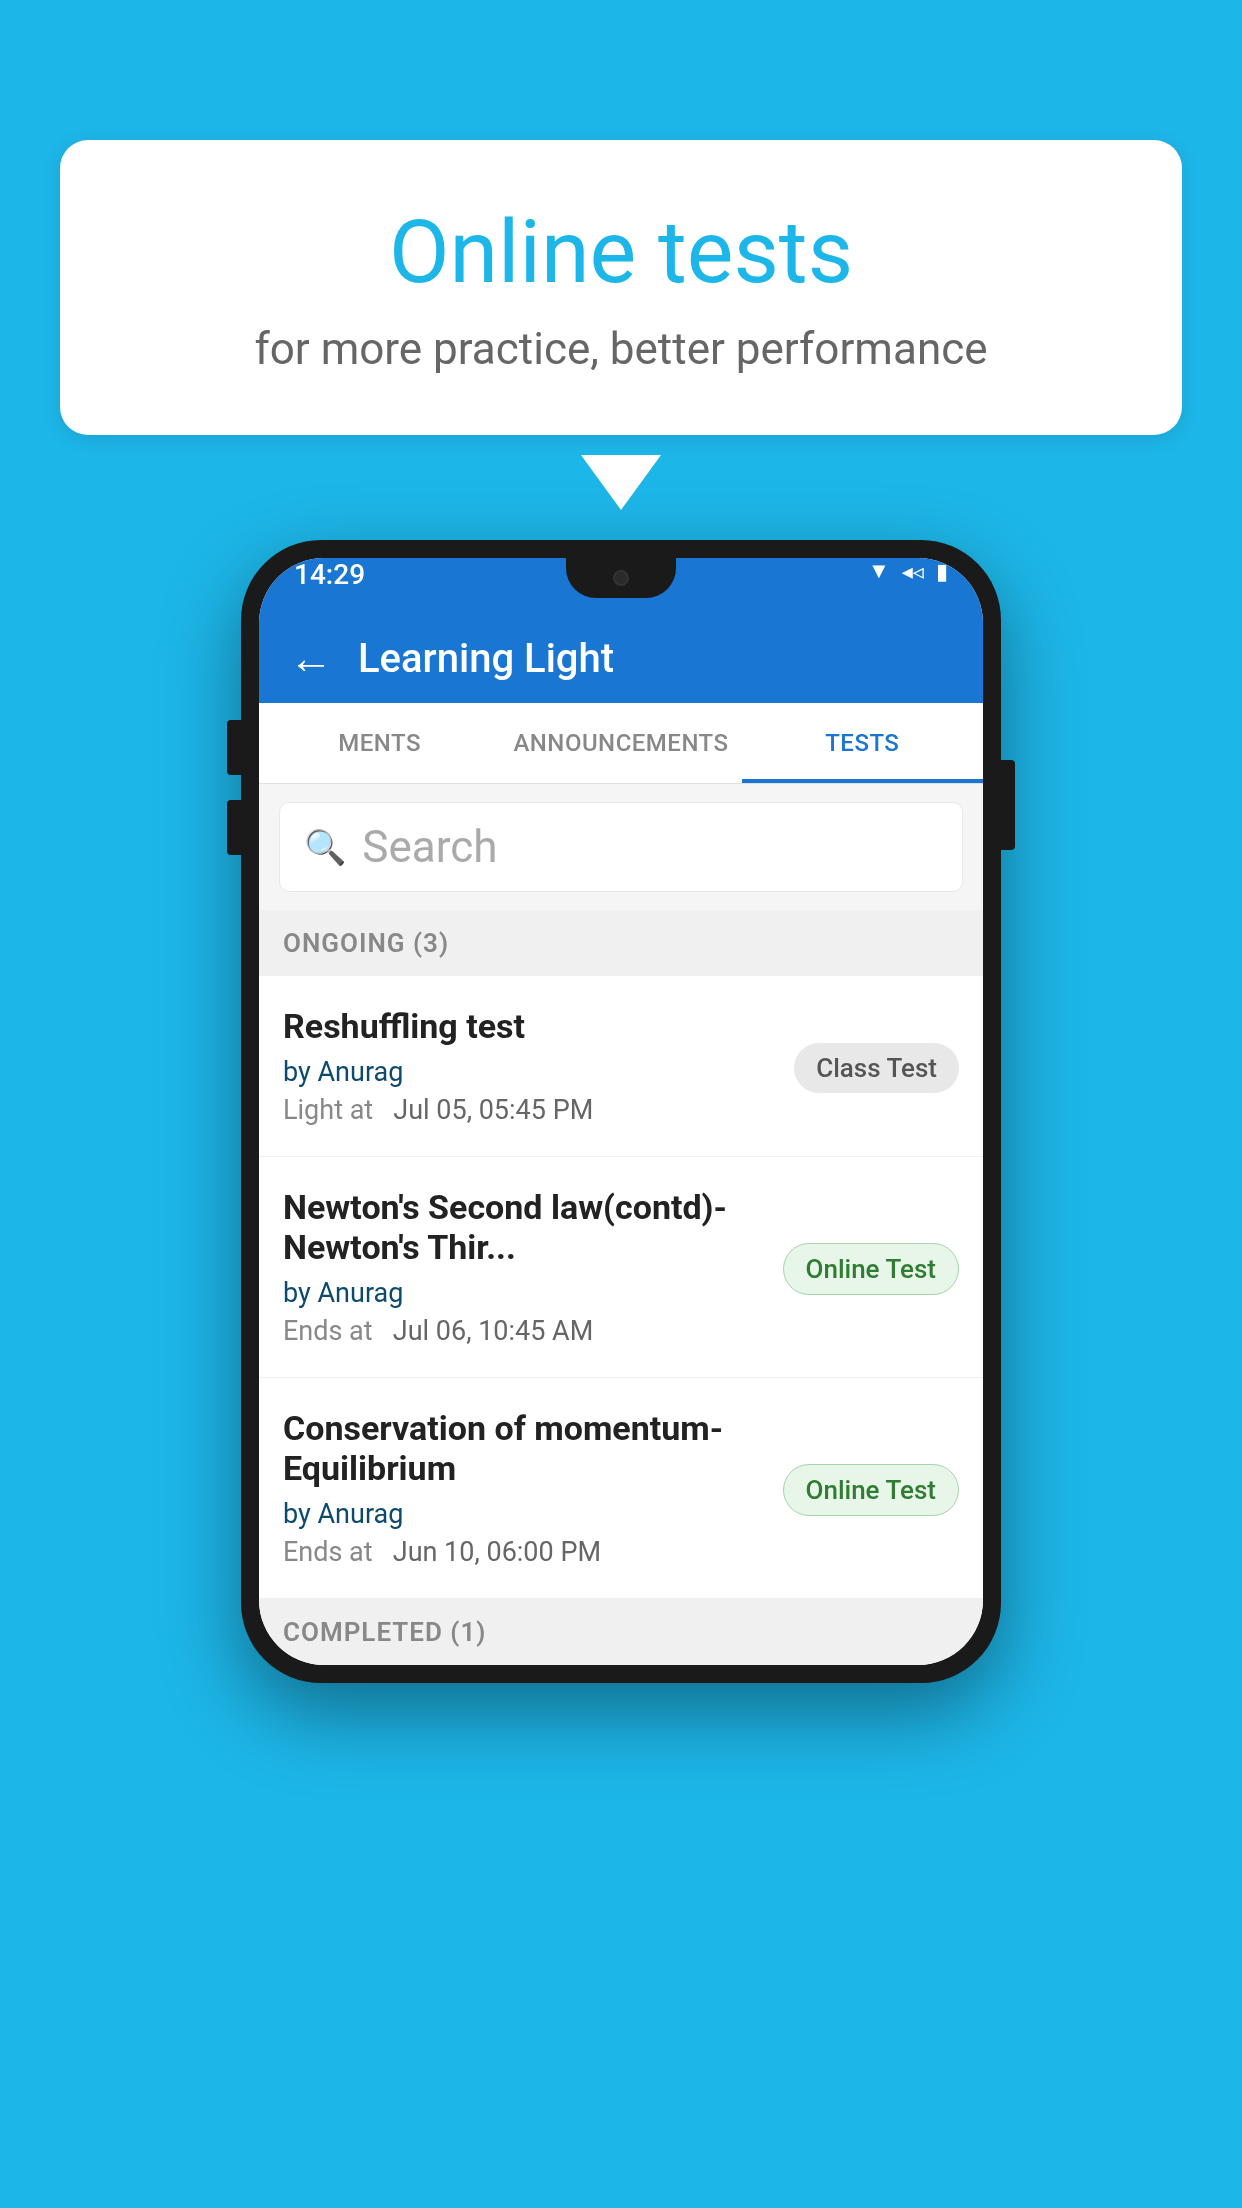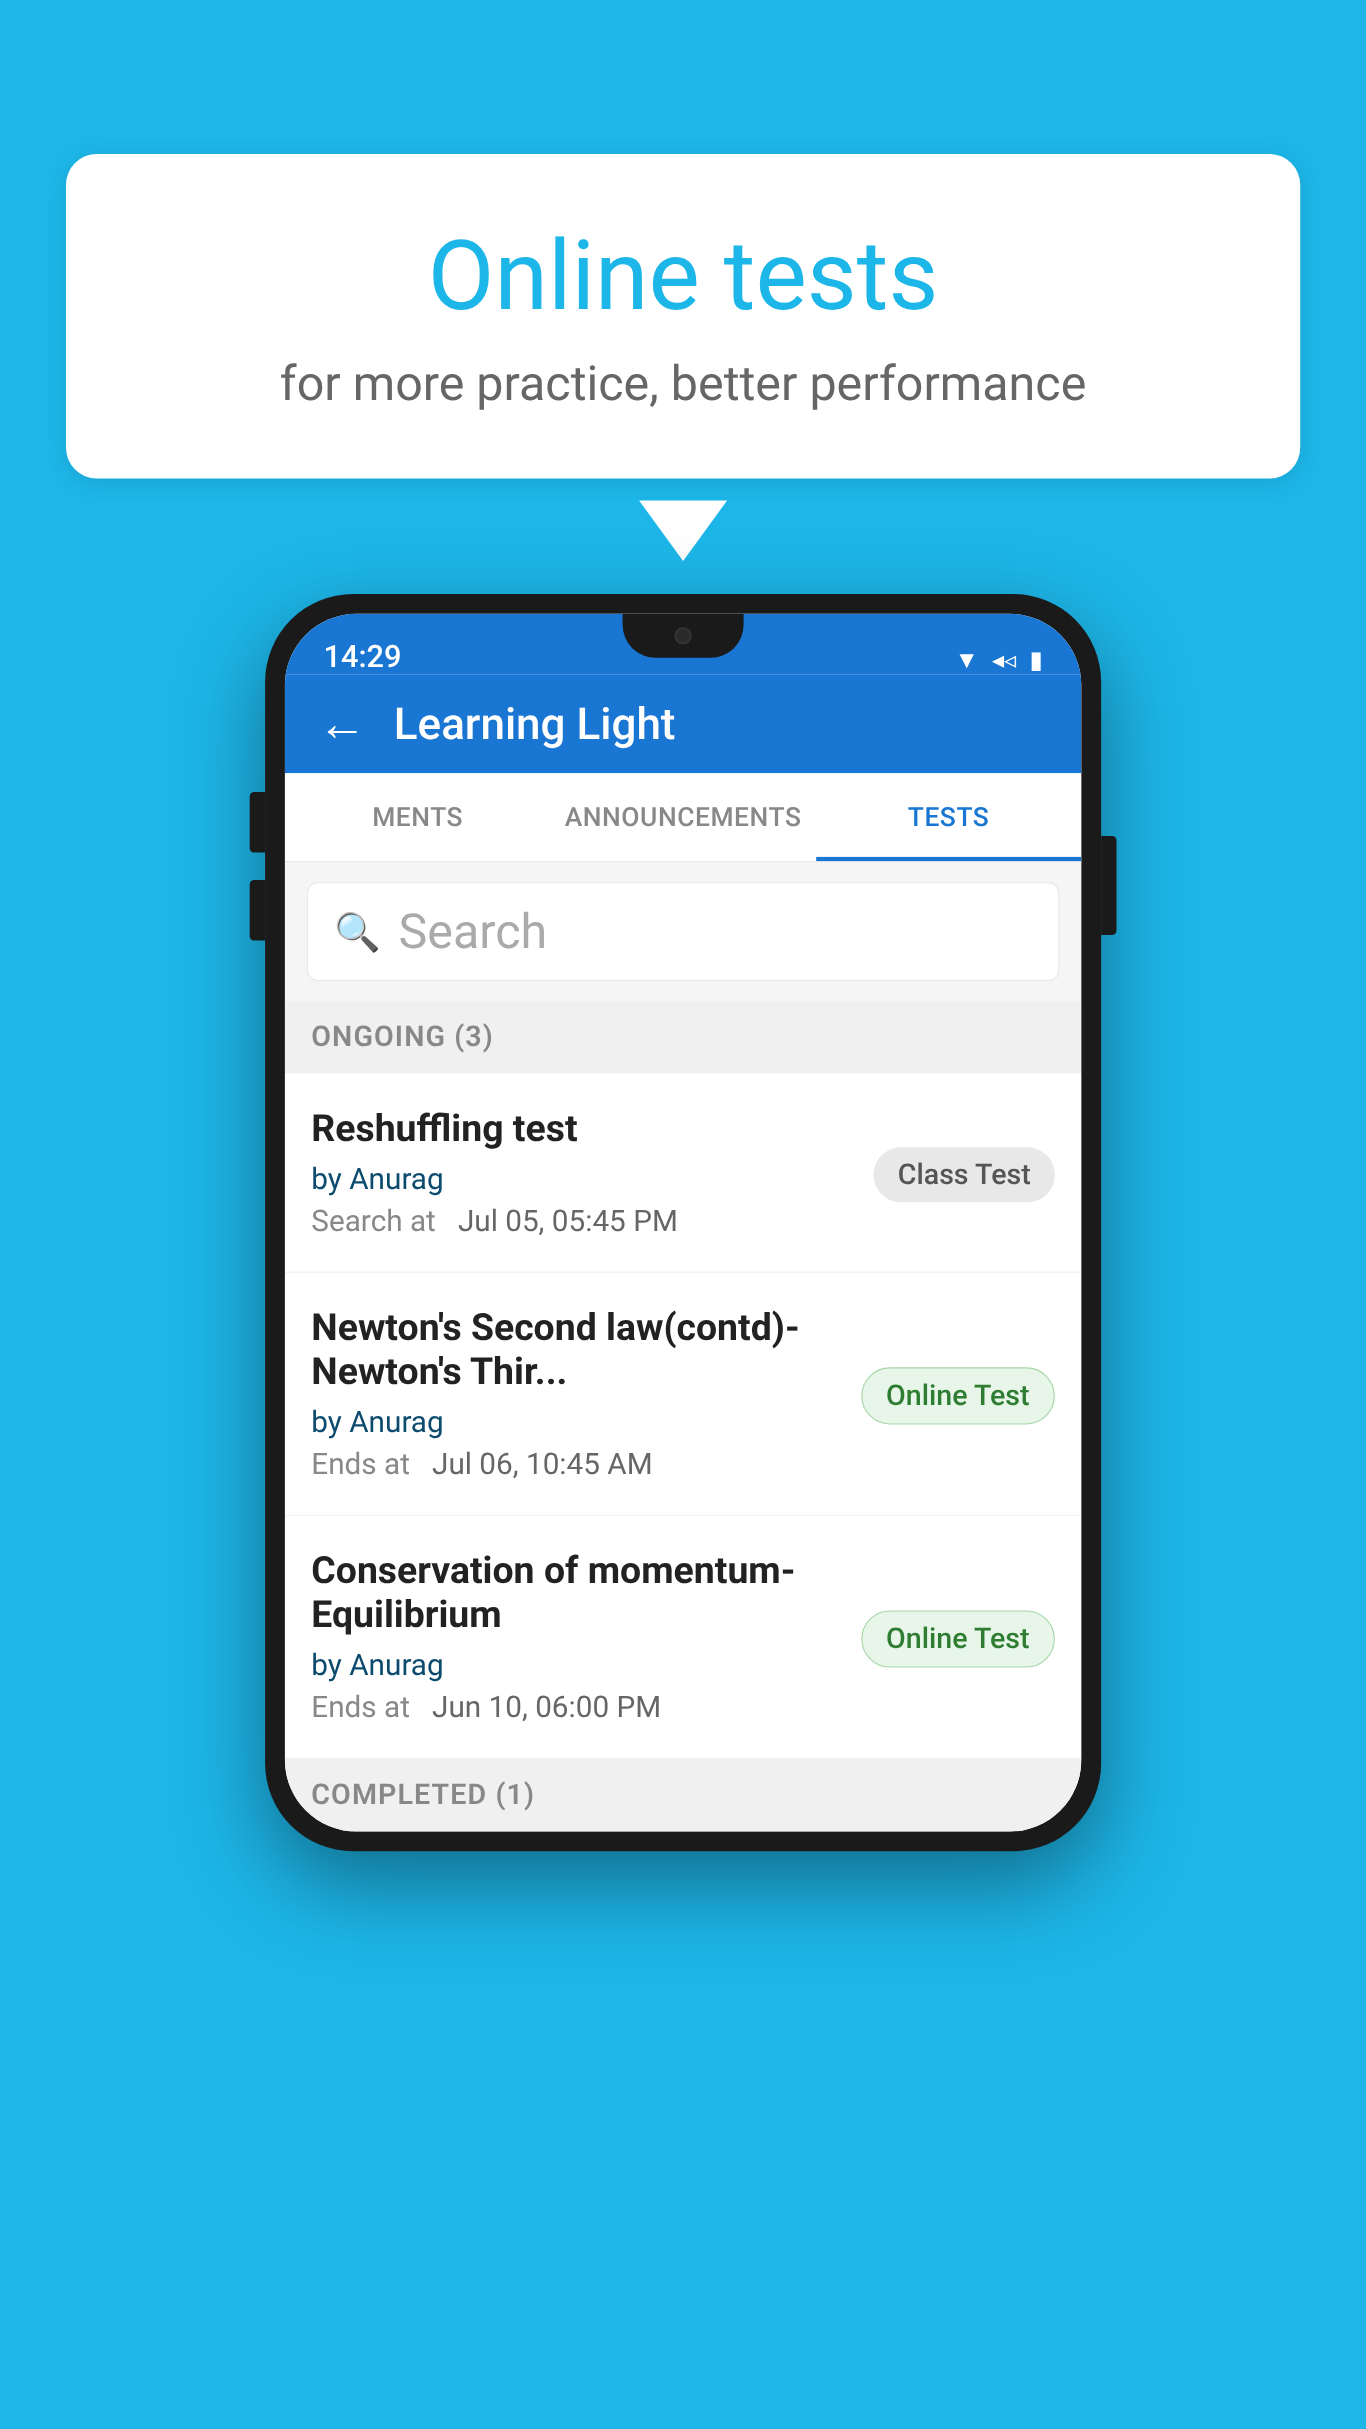--- a/index.html
+++ b/index.html
@@ -109,21 +109,21 @@
       border-radius: 65px;
       overflow: hidden;
       position: relative;
     }
 
     
     .status-bar {
       background: #1976D2;
       height: 55px;
       display: flex;
-      align-items: flex-end;
+      align-items: flex-start;
       justify-content: space-between;
       padding: 0 35px;
       position: relative;
     }
 
     .status-time {
       color: white;
       font-size: 28px;
       font-weight: 500;
     }
@@ -385,21 +385,21 @@
         <span class="section-label">ONGOING (3)</span>
       </div>
 
       <div class="test-list">
 
         <div class="test-item">
           <div class="test-info">
             <div class="test-name">Reshuffling test</div>
             <div class="test-author">by Anurag</div>
             <div class="test-time">
-              <span class="label">Search at</span>
+              <span class="label">Light at</span>
               &nbsp;
               <span>Jul 05, 05:45 PM</span>
             </div>
           </div>
           <span class="test-badge badge-class">Class Test</span>
         </div>
 
         <div class="test-item">
           <div class="test-info">
             <div class="test-name">Newton's Second law(contd)-Newton's Thir...</div>

